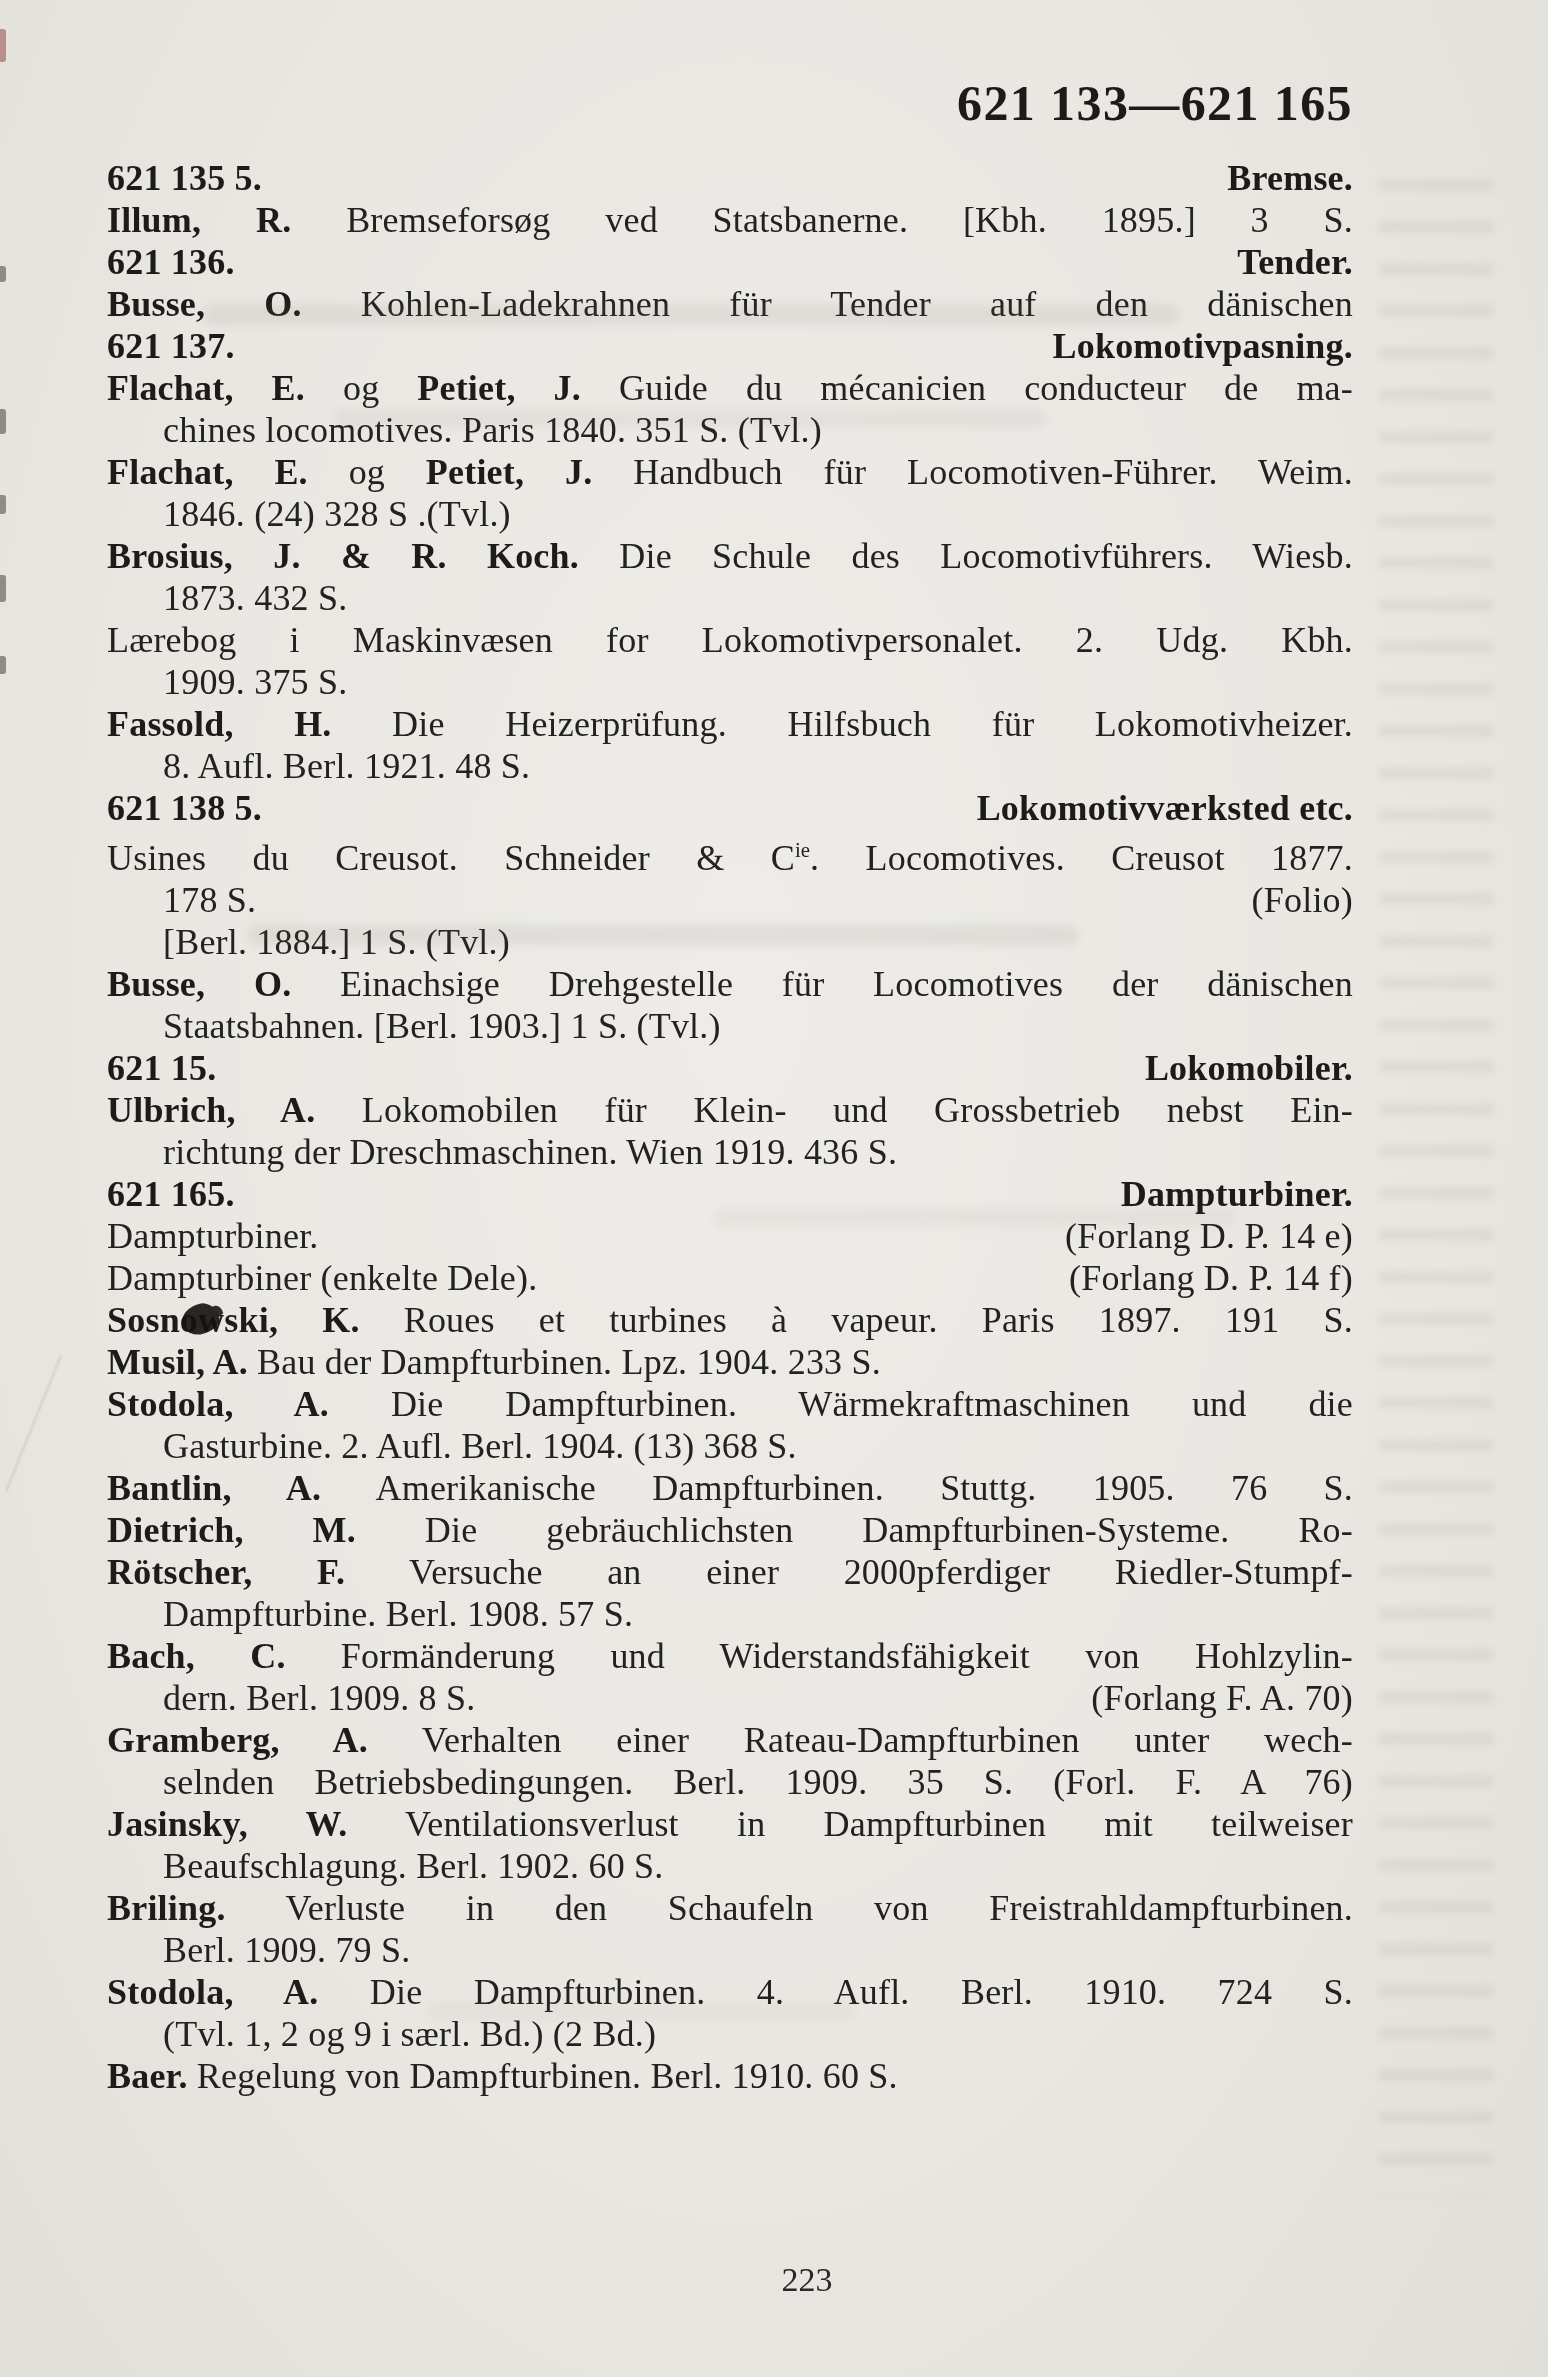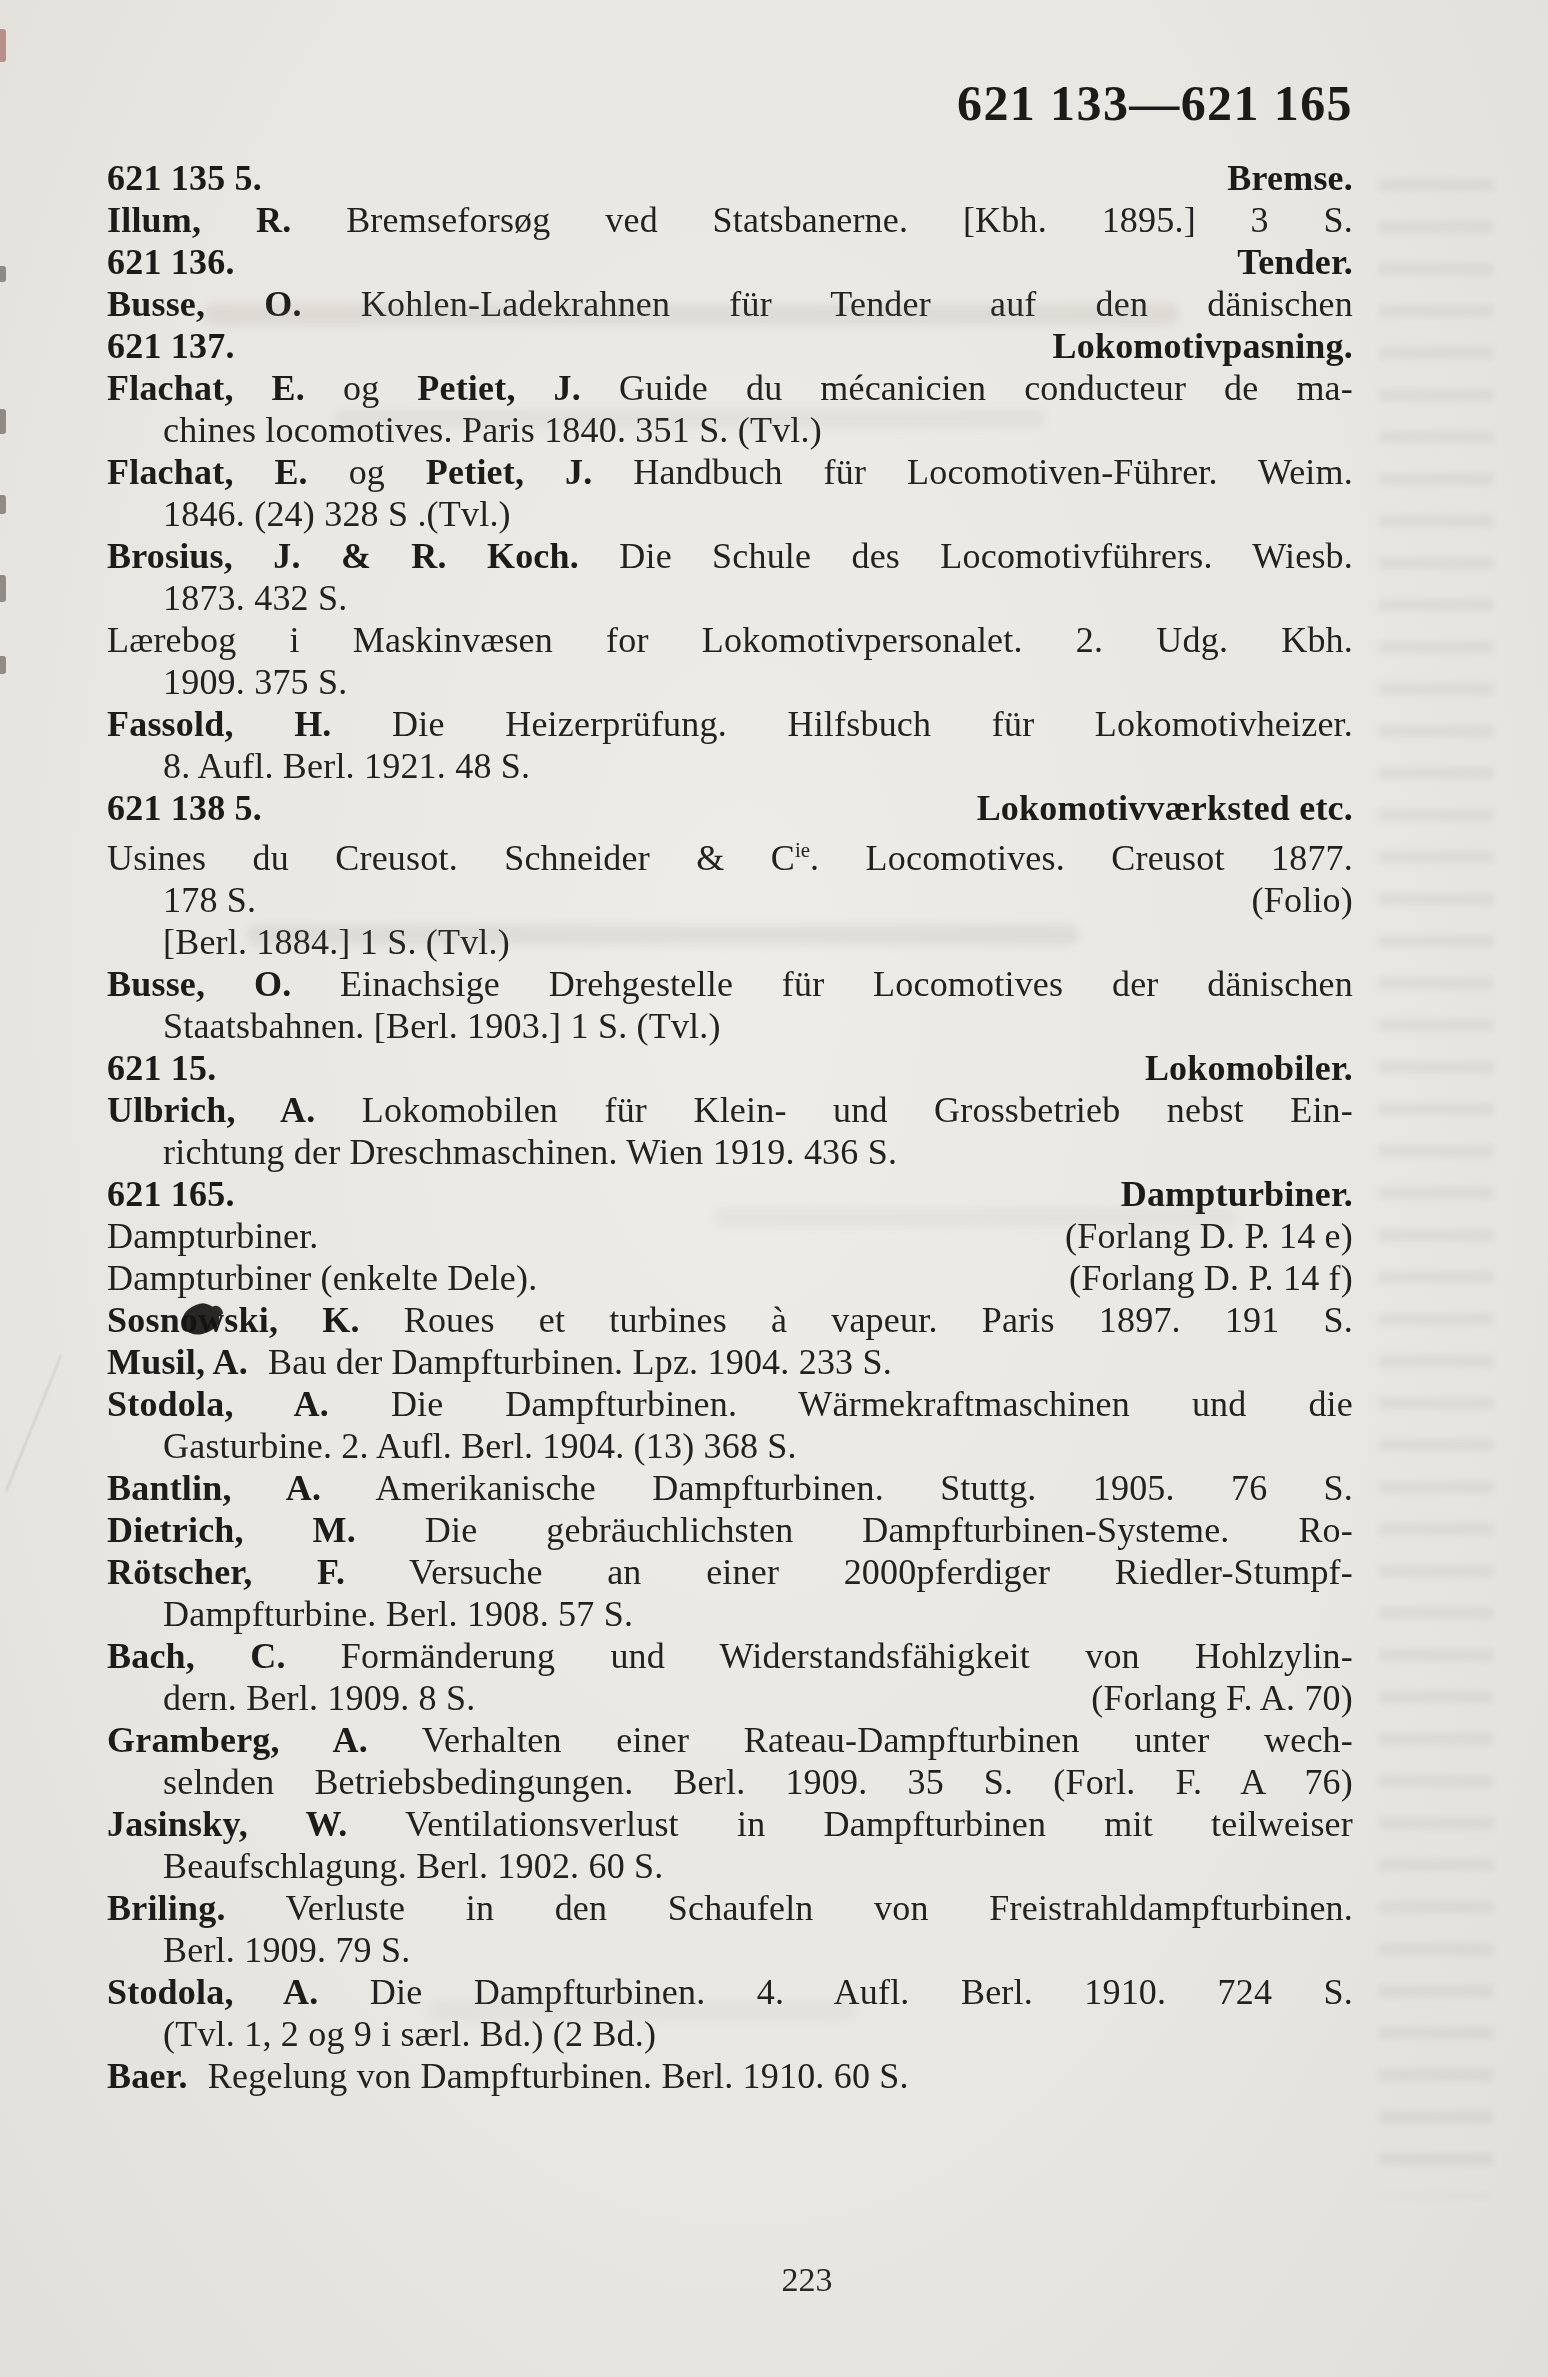--- a/index.html
+++ b/index.html
@@ -36,21 +36,21 @@
     width: 1246px;
   }
   .line {
     min-height: 42px;
     line-height: 42px;
     font-size: 36px;
     letter-spacing: 0.2px;
     color: #232220;
     gap: 28px;
   }
-  .line b { font-weight: 700; color: #1d1c1a; margin-right: 11px; }
+  .line b { font-weight: 700; color: #1d1c1a; margin-right: 0; }
   .justify { text-align: justify; text-align-last: justify; }
   .justify b { margin-right: 0; }
   .indent { padding-left: 56px; }
   .section {
     display: flex;
     justify-content: space-between;
     font-weight: 700;
     color: #1c1b19;
   }
   .split { display: flex; justify-content: space-between; }

